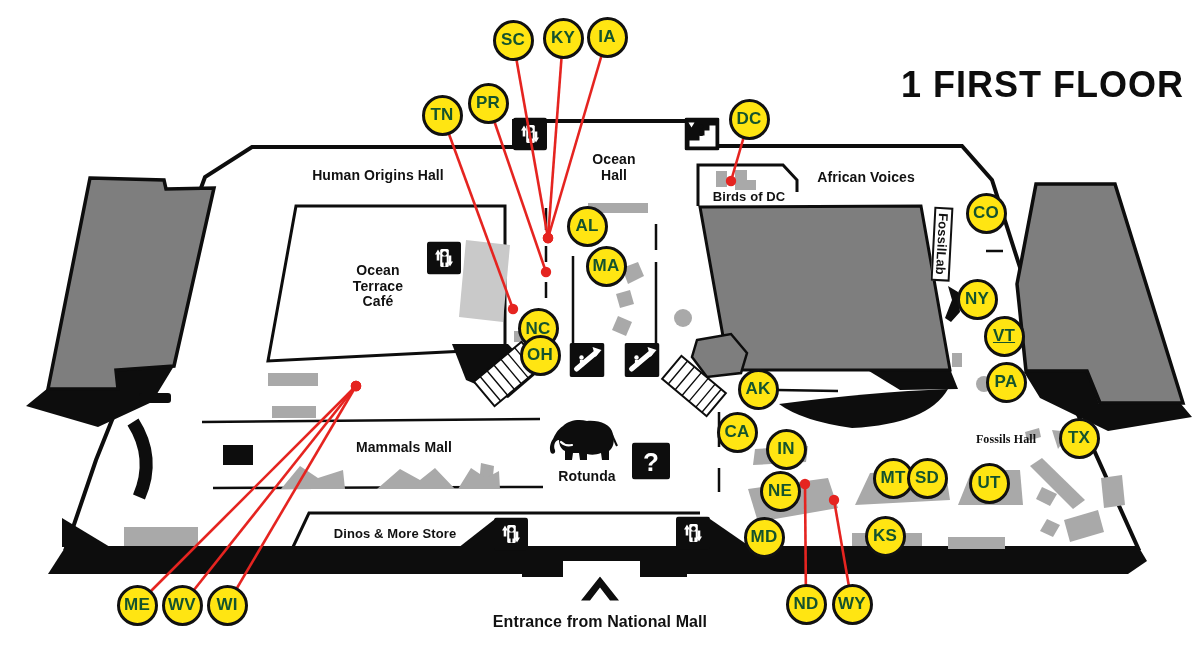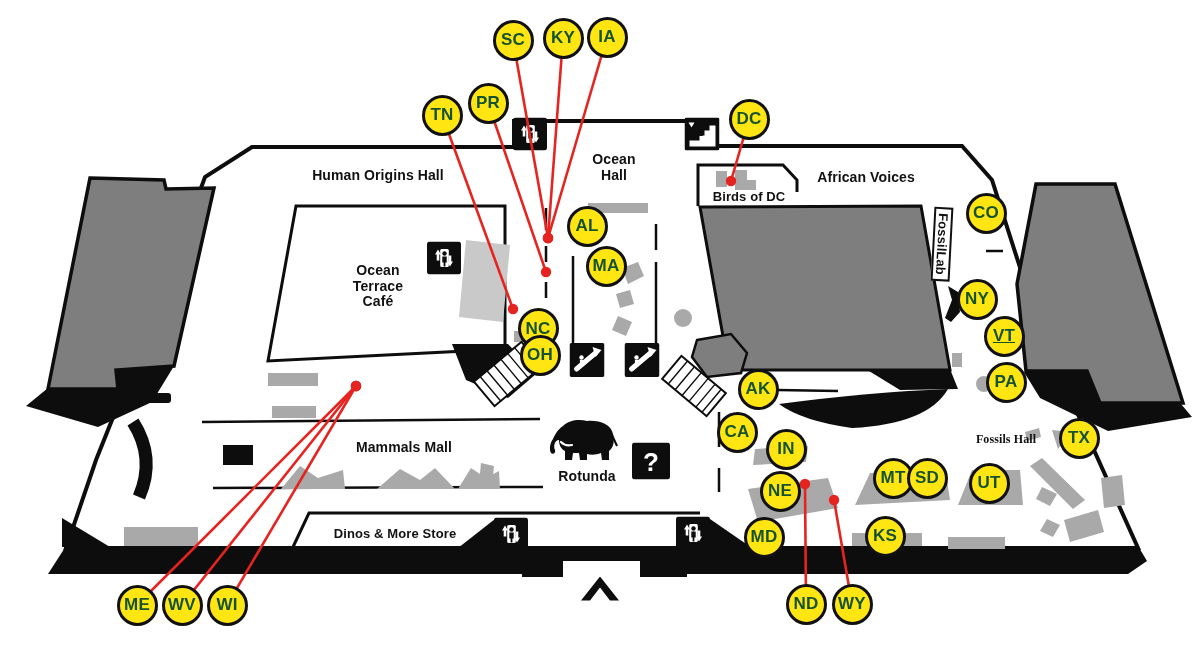--- a/index.html
+++ b/index.html
@@ -223,20 +223,21 @@
       <div class="map-label" style="left: 866px; top: 178px; font-size: 14px;">African Voices</div>
       <div class="map-label" style="left: 749px; top: 197px; font-size: 13px;">Birds of DC</div>
       <div class="map-label" style="left: 378px; top: 287px; font-size: 14px;">Ocean
 Terrace
 Café</div>
       <div class="map-label boxed" style="left: 942px; top: 244px; font-size: 13px; transform: translate(-50%, -50%) rotate(93deg);">FossilLab</div>
       <div class="map-label" style="left: 404px; top: 448px; font-size: 14px;">Mammals Mall</div>
       <div class="map-label" style="left: 587px; top: 477px; font-size: 14px;">Rotunda</div>
       <div class="map-label" style="left: 1006px; top: 440px; font-size: 12px; font-family: Liberation Serif, serif;">Fossils Hall</div>
       <div class="map-label" style="left: 375px; top: 534px; font-size: 13px; padding-left: 40px;">Dinos &amp; More Store</div>
+      <div class="map-label" style="left: 600px; top: 622px; font-size: 16px;">Entrance from National Mall</div>
     </div>
 
   <svg id="overlay" class="mapsvg" width="1200" height="650">
       <line x1="513" y1="40" x2="548" y2="238" stroke="#e52420" stroke-width="2.6"></line>
       <line x1="563" y1="38" x2="548" y2="238" stroke="#e52420" stroke-width="2.6"></line>
       <line x1="607" y1="37" x2="548" y2="238" stroke="#e52420" stroke-width="2.6"></line>
       <line x1="442" y1="115" x2="513" y2="309" stroke="#e52420" stroke-width="2.6"></line>
       <line x1="488" y1="103" x2="546" y2="272" stroke="#e52420" stroke-width="2.6"></line>
       <line x1="749" y1="119" x2="731" y2="181" stroke="#e52420" stroke-width="2.6"></line>
       <line x1="137" y1="605" x2="356" y2="386" stroke="#e52420" stroke-width="2.6"></line>
@@ -282,13 +283,14 @@
       <div class="badge" style="left: 759.5px; top: 470.5px;">NE</div>
       <div class="badge" style="left: 743.5px; top: 516.5px;">MD</div>
       <div class="badge" style="left: 864.5px; top: 515.5px;">KS</div>
       <div class="badge" style="left: 116.5px; top: 584.5px;">ME</div>
       <div class="badge" style="left: 161.5px; top: 584.5px;">WV</div>
       <div class="badge" style="left: 206.5px; top: 584.5px;">WI</div>
       <div class="badge" style="left: 785.5px; top: 583.5px;">ND</div>
       <div class="badge" style="left: 831.5px; top: 583.5px;">WY</div>
     </div>
 
+  <div class="title">1 FIRST FLOOR</div>
 </div>
 
 </body></html>

